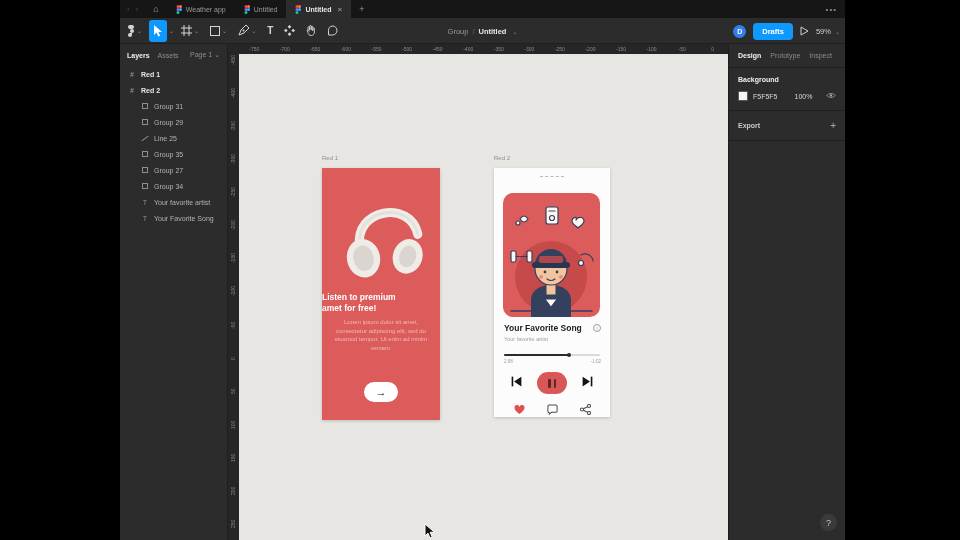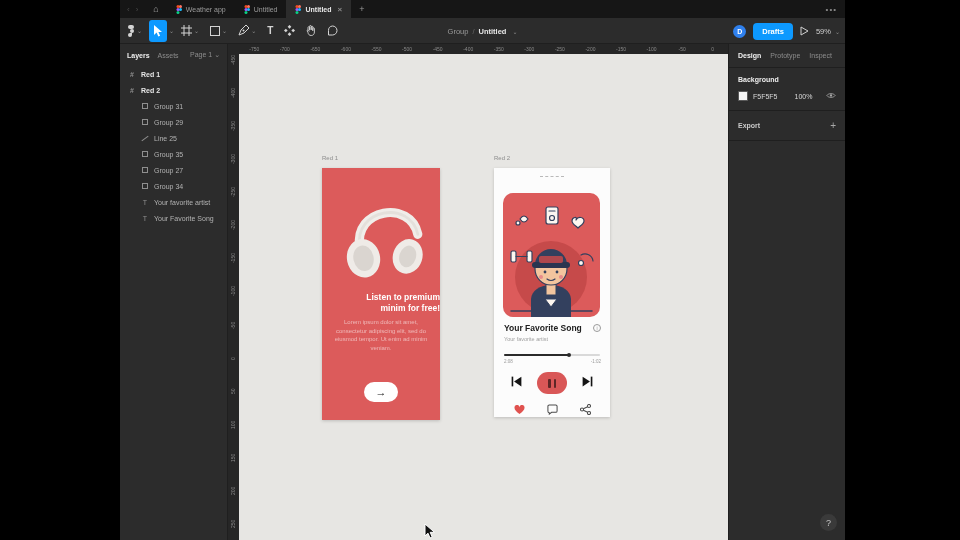--- a/index.html
+++ b/index.html
@@ -61,21 +61,21 @@
     display:flex; flex-direction:column; z-index:5; }
   .rl-v { flex:1; writing-mode:vertical-rl; transform:rotate(180deg); display:flex;
     align-items:center; justify-content:center; font-size:5px; color:#8a8a8a; line-height:1; }
 
   .frame-label { position:absolute; font-size:6px; color:#8c8c8c; }
   .frame { position:absolute; box-shadow:0 1px 3px rgba(0,0,0,.18); }
 
   
   .frame1 { left:94px; top:124px; width:118px; height:252px; background:#DC5B5B; }
   .headphones { position:absolute; left:13px; top:20px; }
-  .f1-title { position:absolute; left:0; right:0; top:124px; text-align:right; color:#fff;
+  .f1-title { position:absolute; left:0; right:0; top:124px; text-align:left; color:#fff;
     font-size:8.5px; font-weight:bold; line-height:1.25; }
   .f1-body { position:absolute; left:12px; right:12px; top:150px; text-align:center;
     color:rgba(255,255,255,.55); font-size:6px; line-height:1.45; }
   .arrow-pill { position:absolute; left:50%; top:214px; transform:translateX(-50%);
     width:34px; height:20px; background:#fff; border-radius:10px; display:flex;
     align-items:center; justify-content:center; color:#111; font-size:11px; font-weight:bold; }
 
   
   .frame2 { left:266px; top:124px; width:116px; height:249px; background:#FCFCFC; }
   .notch-dashes { position:absolute; left:50%; top:8px; transform:translateX(-50%);
@@ -362,21 +362,21 @@
           <svg class="headphones" width="92" height="100" viewBox="0 0 100 108">
             <path d="M27 64 C20 22, 82 12, 90 50" stroke="#F0EDE9" stroke-width="10" fill="none" stroke-linecap="round"></path>
             <path d="M27 64 C20 22, 82 12, 90 50" stroke="#DCD7D2" stroke-width="3" fill="none" stroke-linecap="round" opacity="0.6"></path>
             <ellipse cx="31" cy="76" rx="18" ry="21" fill="#EFEBE7" transform="rotate(-12 31 76)"></ellipse>
             <ellipse cx="31" cy="76" rx="11" ry="14" fill="#DAD5D0" transform="rotate(-12 31 76)"></ellipse>
             <ellipse cx="79" cy="74" rx="16" ry="19" fill="#EFEBE7" transform="rotate(18 79 74)"></ellipse>
             <ellipse cx="79" cy="74" rx="9" ry="12" fill="#DAD5D0" transform="rotate(18 79 74)"></ellipse>
           </svg>
           <div class="f1-title">
             <div>Listen to premium</div>
-            <div>minim for free!</div>
+            <div>amet for free!</div>
           </div>
           <div class="f1-body">Lorem ipsum dolor sit amet, consectetur adipiscing elit, sed do eiusmod tempor. Ut enim ad minim veniam.</div>
           <div class="arrow-pill">
             <span>→</span>
           </div>
         </div>
 
         <div class="frame-label" style="left:266px; top:111px;">Red 2</div>
         <div class="frame frame2">
           <div class="notch-dashes"></div>

